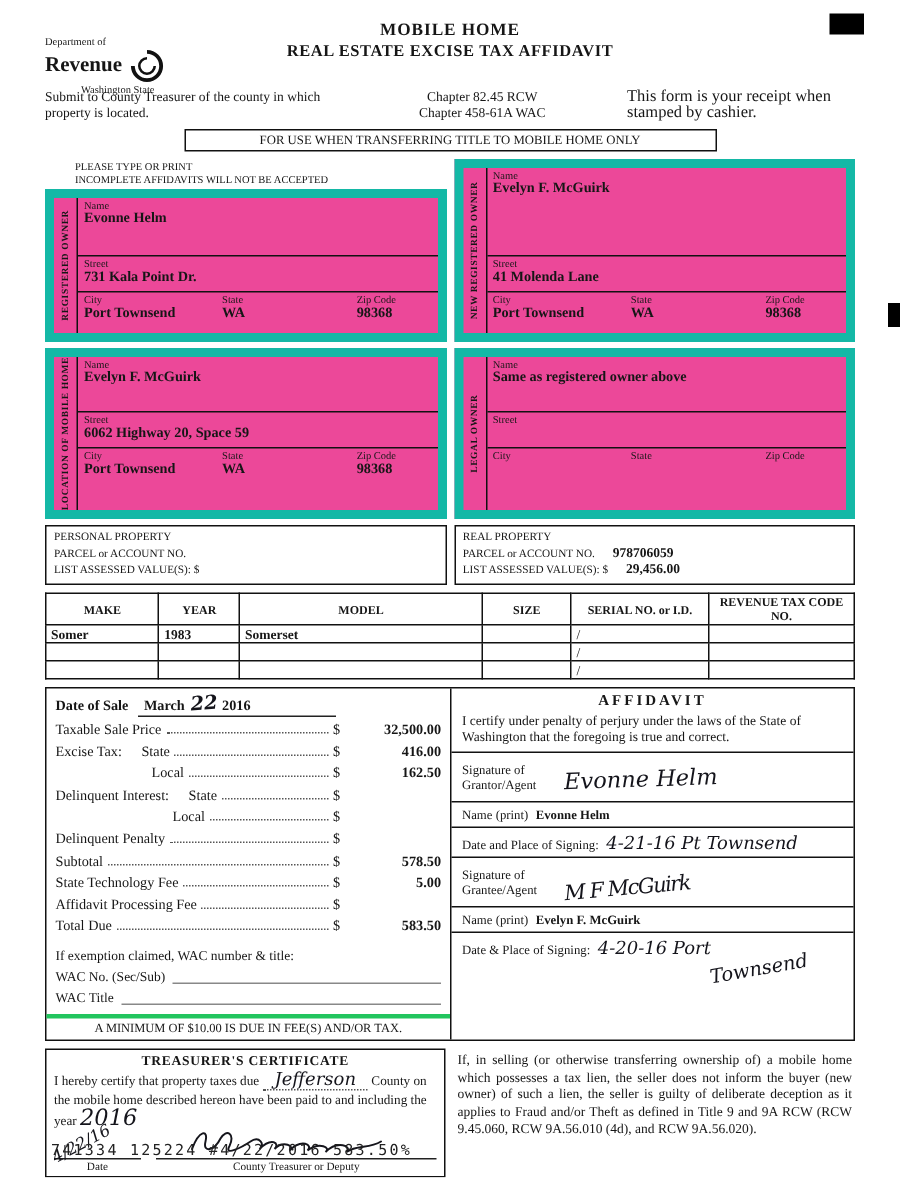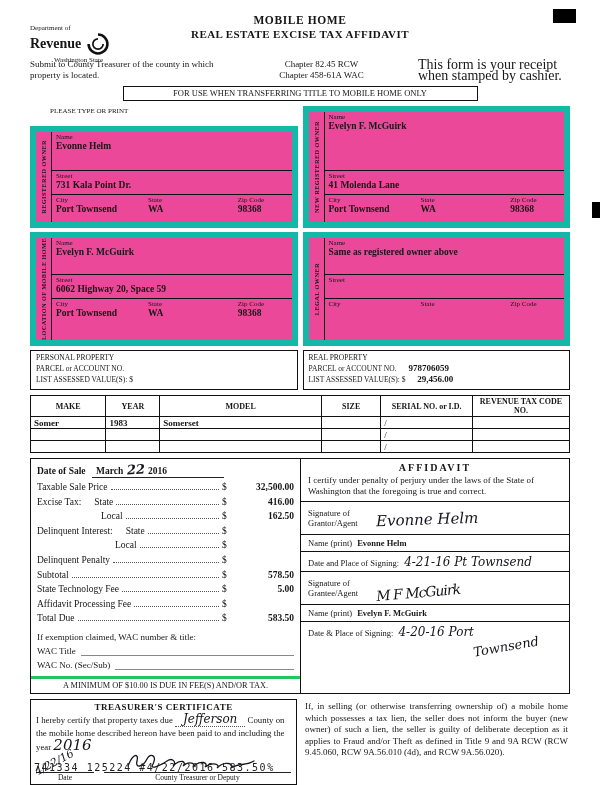--- a/index.html
+++ b/index.html
@@ -22,21 +22,21 @@
   .logo-main { display:flex; align-items:center; gap:3px; }
   .logo-revenue { font-size:14px; font-weight:bold; }
   .logo-state { font-size:7px; margin-left:24px; }
   .hdr-c { text-align:center; padding-top:6px; }
   .t1 { font-size:11.5px; font-weight:bold; letter-spacing:.6px; }
   .t2 { font-size:11px; font-weight:bold; letter-spacing:.4px; margin-top:2px; }
 
   .hdr2 { display:flex; margin-top:3px; }
   .submit-note { width:195px; font-size:9px; line-height:11px; }
   .chapters { flex:1; text-align:center; font-size:9px; line-height:11px; }
-  .receipt-note { width:152px; font-size:14px; line-height:11px; }
+  .receipt-note { width:152px; font-size:11px; line-height:11px; }
 
   .banner { width:355px; margin:5px auto 5px; border:1px solid #111; text-align:center; font-size:8.5px; padding:1px 0 2px; }
 
   
   .owners-row { display:flex; gap:5px; }
   .ocol { width:50%; display:flex; flex-direction:column; }
   .instructions { font-size:7px; line-height:9px; height:20px; padding-left:20px; padding-top:1px; }
   .owner-box { border:6px solid #14b8a6; display:flex; flex:1; background:#ec4899; }
   .side-strip { width:16px; border-right:1px solid #111; display:flex; align-items:center; justify-content:center; overflow:hidden; }
   .vtext { writing-mode:vertical-rl; transform:rotate(180deg); font-size:6.3px; font-weight:bold; letter-spacing:.4px; line-height:7px; text-align:center; max-height:100%; }
@@ -157,20 +157,21 @@
       </div>
       <div class="receipt-note">This form is your receipt when stamped by cashier.</div>
     </div>
 
     <div class="banner">FOR USE WHEN TRANSFERRING TITLE TO MOBILE HOME ONLY</div>
 
     <div class="owners-row">
       <div class="ocol">
         <div class="instructions">
           <div>PLEASE TYPE OR PRINT</div>
+          <div>INCOMPLETE AFFIDAVITS WILL NOT BE ACCEPTED</div>
         </div>
         <div class="owner-box">
           <div class="side-strip">
             <span class="vtext">REGISTERED OWNER</span>
           </div>
           <div class="ofields">
             <div class="field f-name">
               <span class="flabel">Name</span>
               <span class="fvalue">Evonne Helm</span>
             </div>
@@ -424,25 +425,25 @@
         </div>
         <div class="tax-line">
           <span>Total Due</span>
             <span class="tl-dots"></span>
             <span class="tl-dollar">$</span>
             <span class="tl-value typed">583.50</span>
         </div>
 
         <div class="exemption-intro">If exemption claimed, WAC number &amp; title:</div>
         <div class="wac-line">
+          <span>WAC No. (Sec/Sub)</span>
+            <span class="fill"></span>
+        </div>
+        <div class="wac-line">
           <span>WAC Title</span>
-            <span class="fill"></span>
-        </div>
-        <div class="wac-line">
-          <span>WAC No. (Sec/Sub)</span>
             <span class="fill"></span>
         </div>
         <div class="min-note">A MINIMUM OF $10.00 IS DUE IN FEE(S) AND/OR TAX.</div>
       </div>
 
       <div class="aff-col">
         <div class="aff-title">AFFIDAVIT</div>
         <div class="aff-certify">I certify under penalty of perjury under the laws of the State of Washington that the foregoing is true and correct.</div>
         <div class="sig-row">
           <div class="sig-label">

